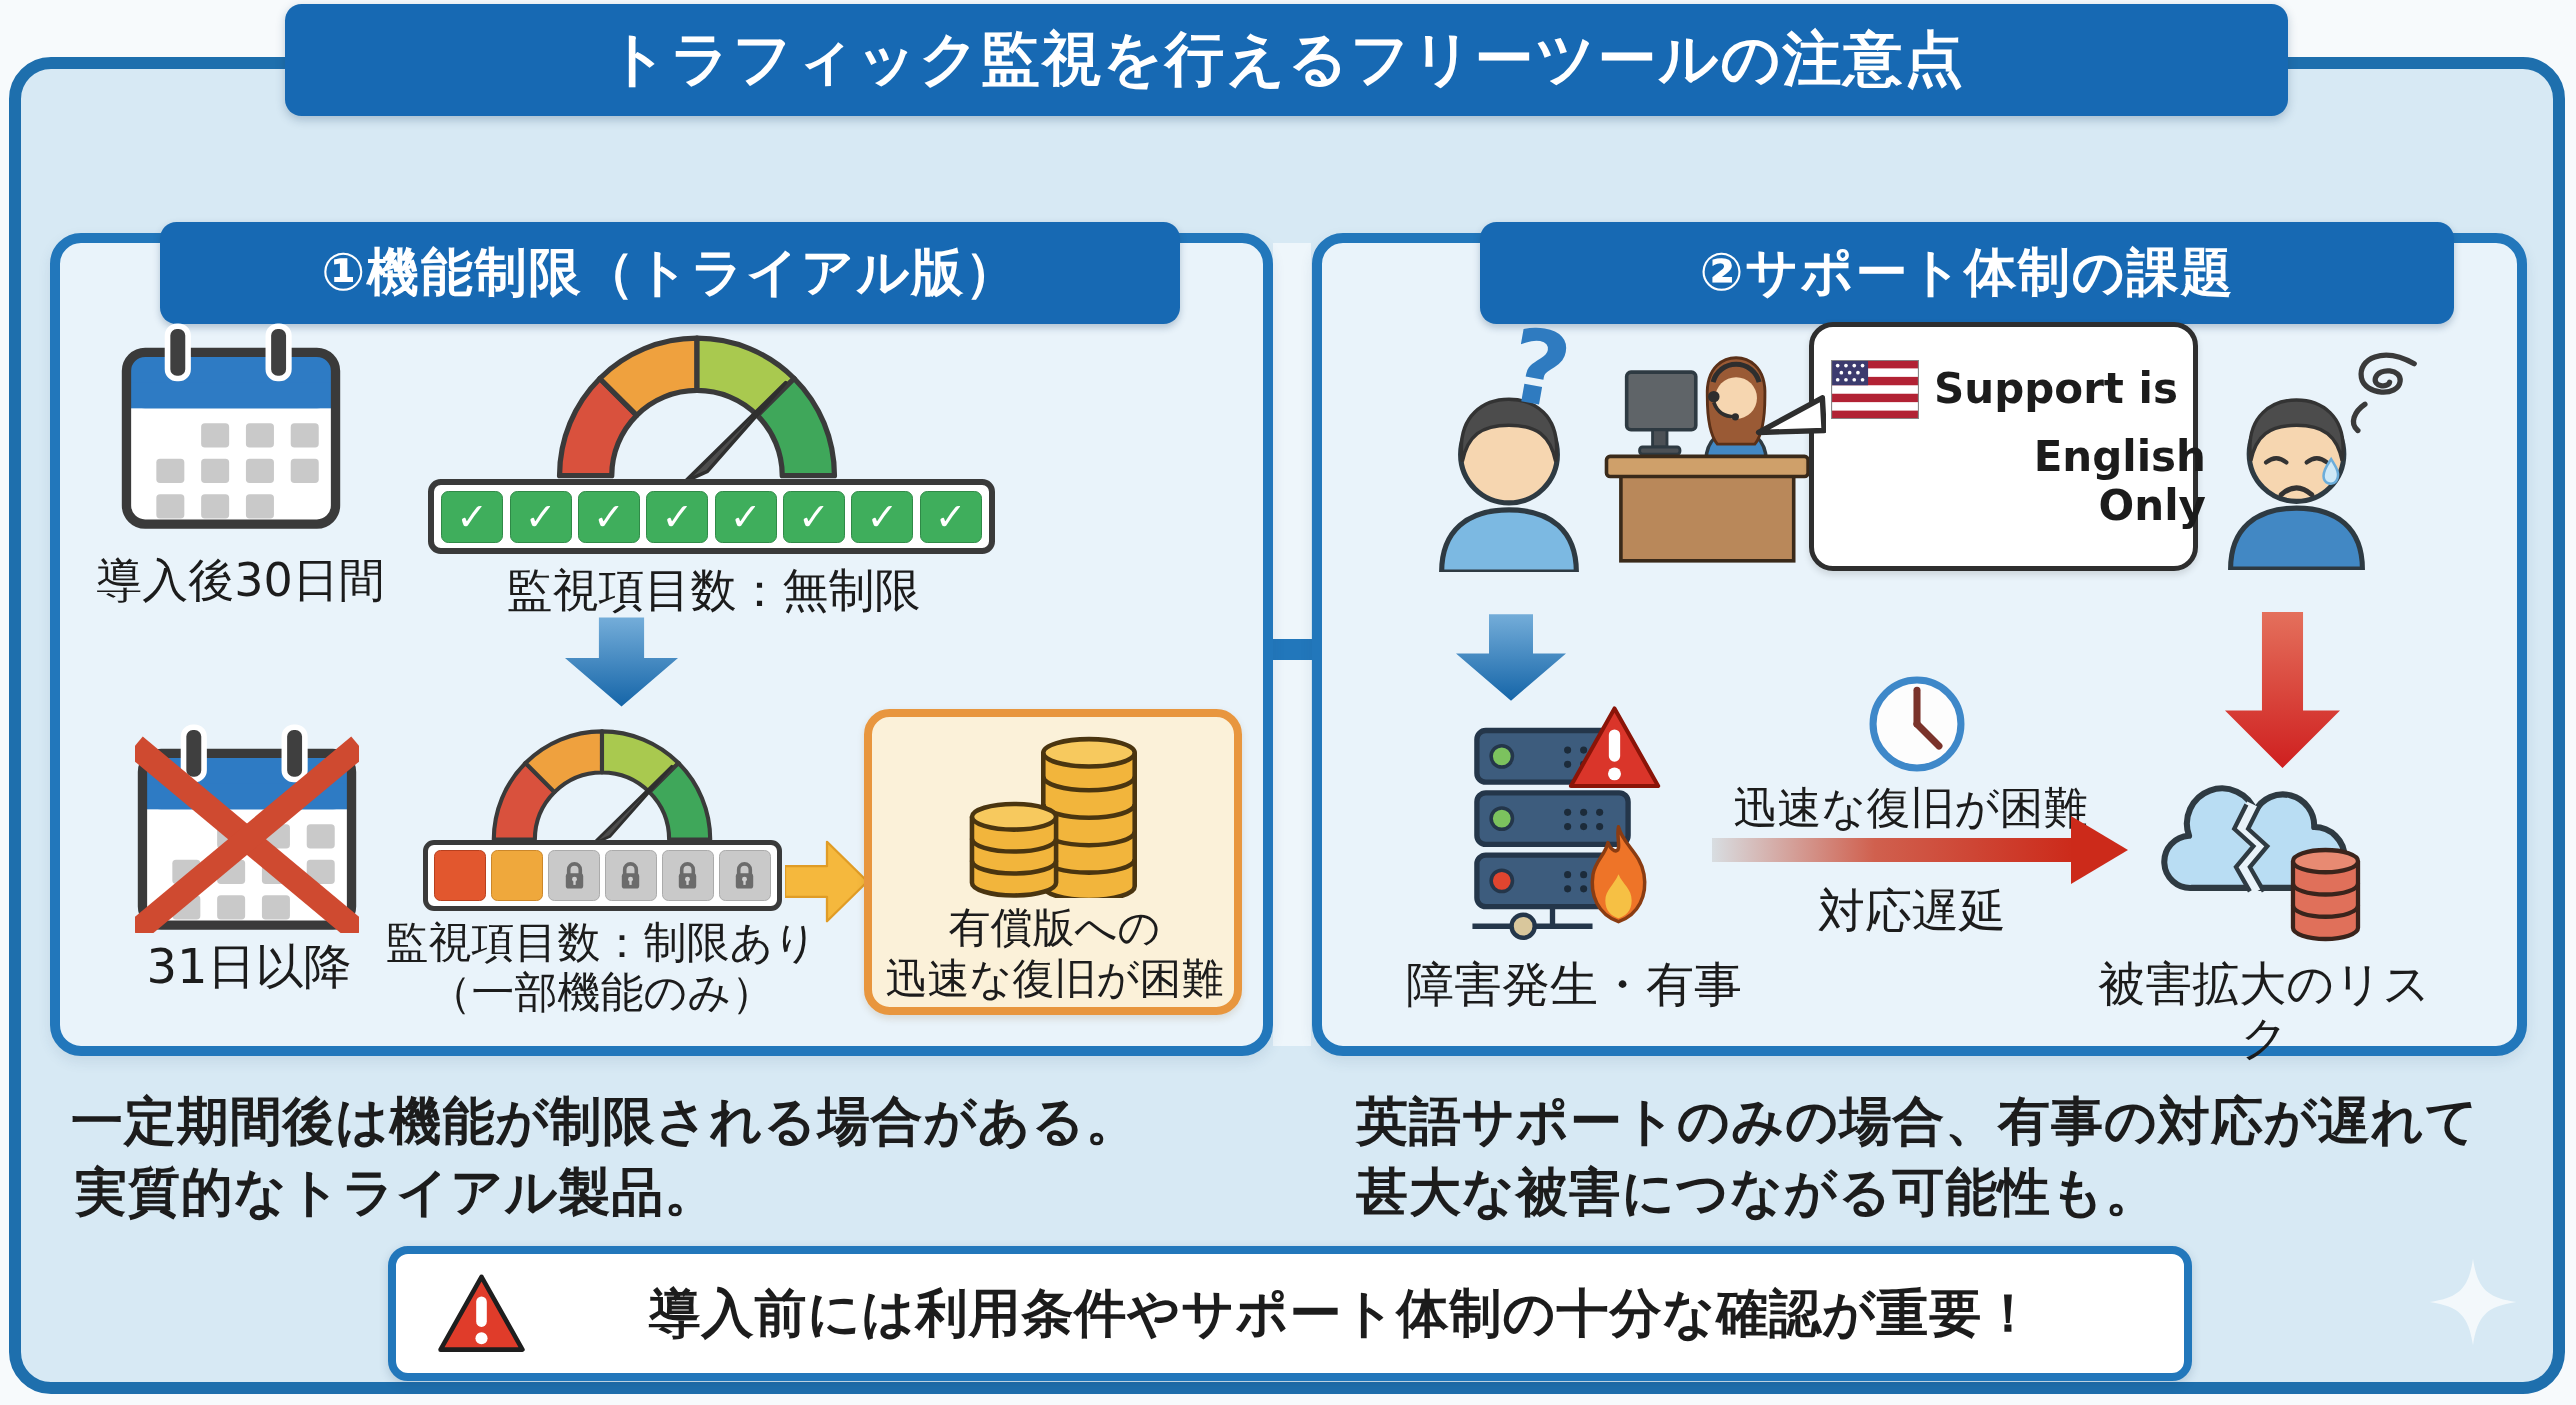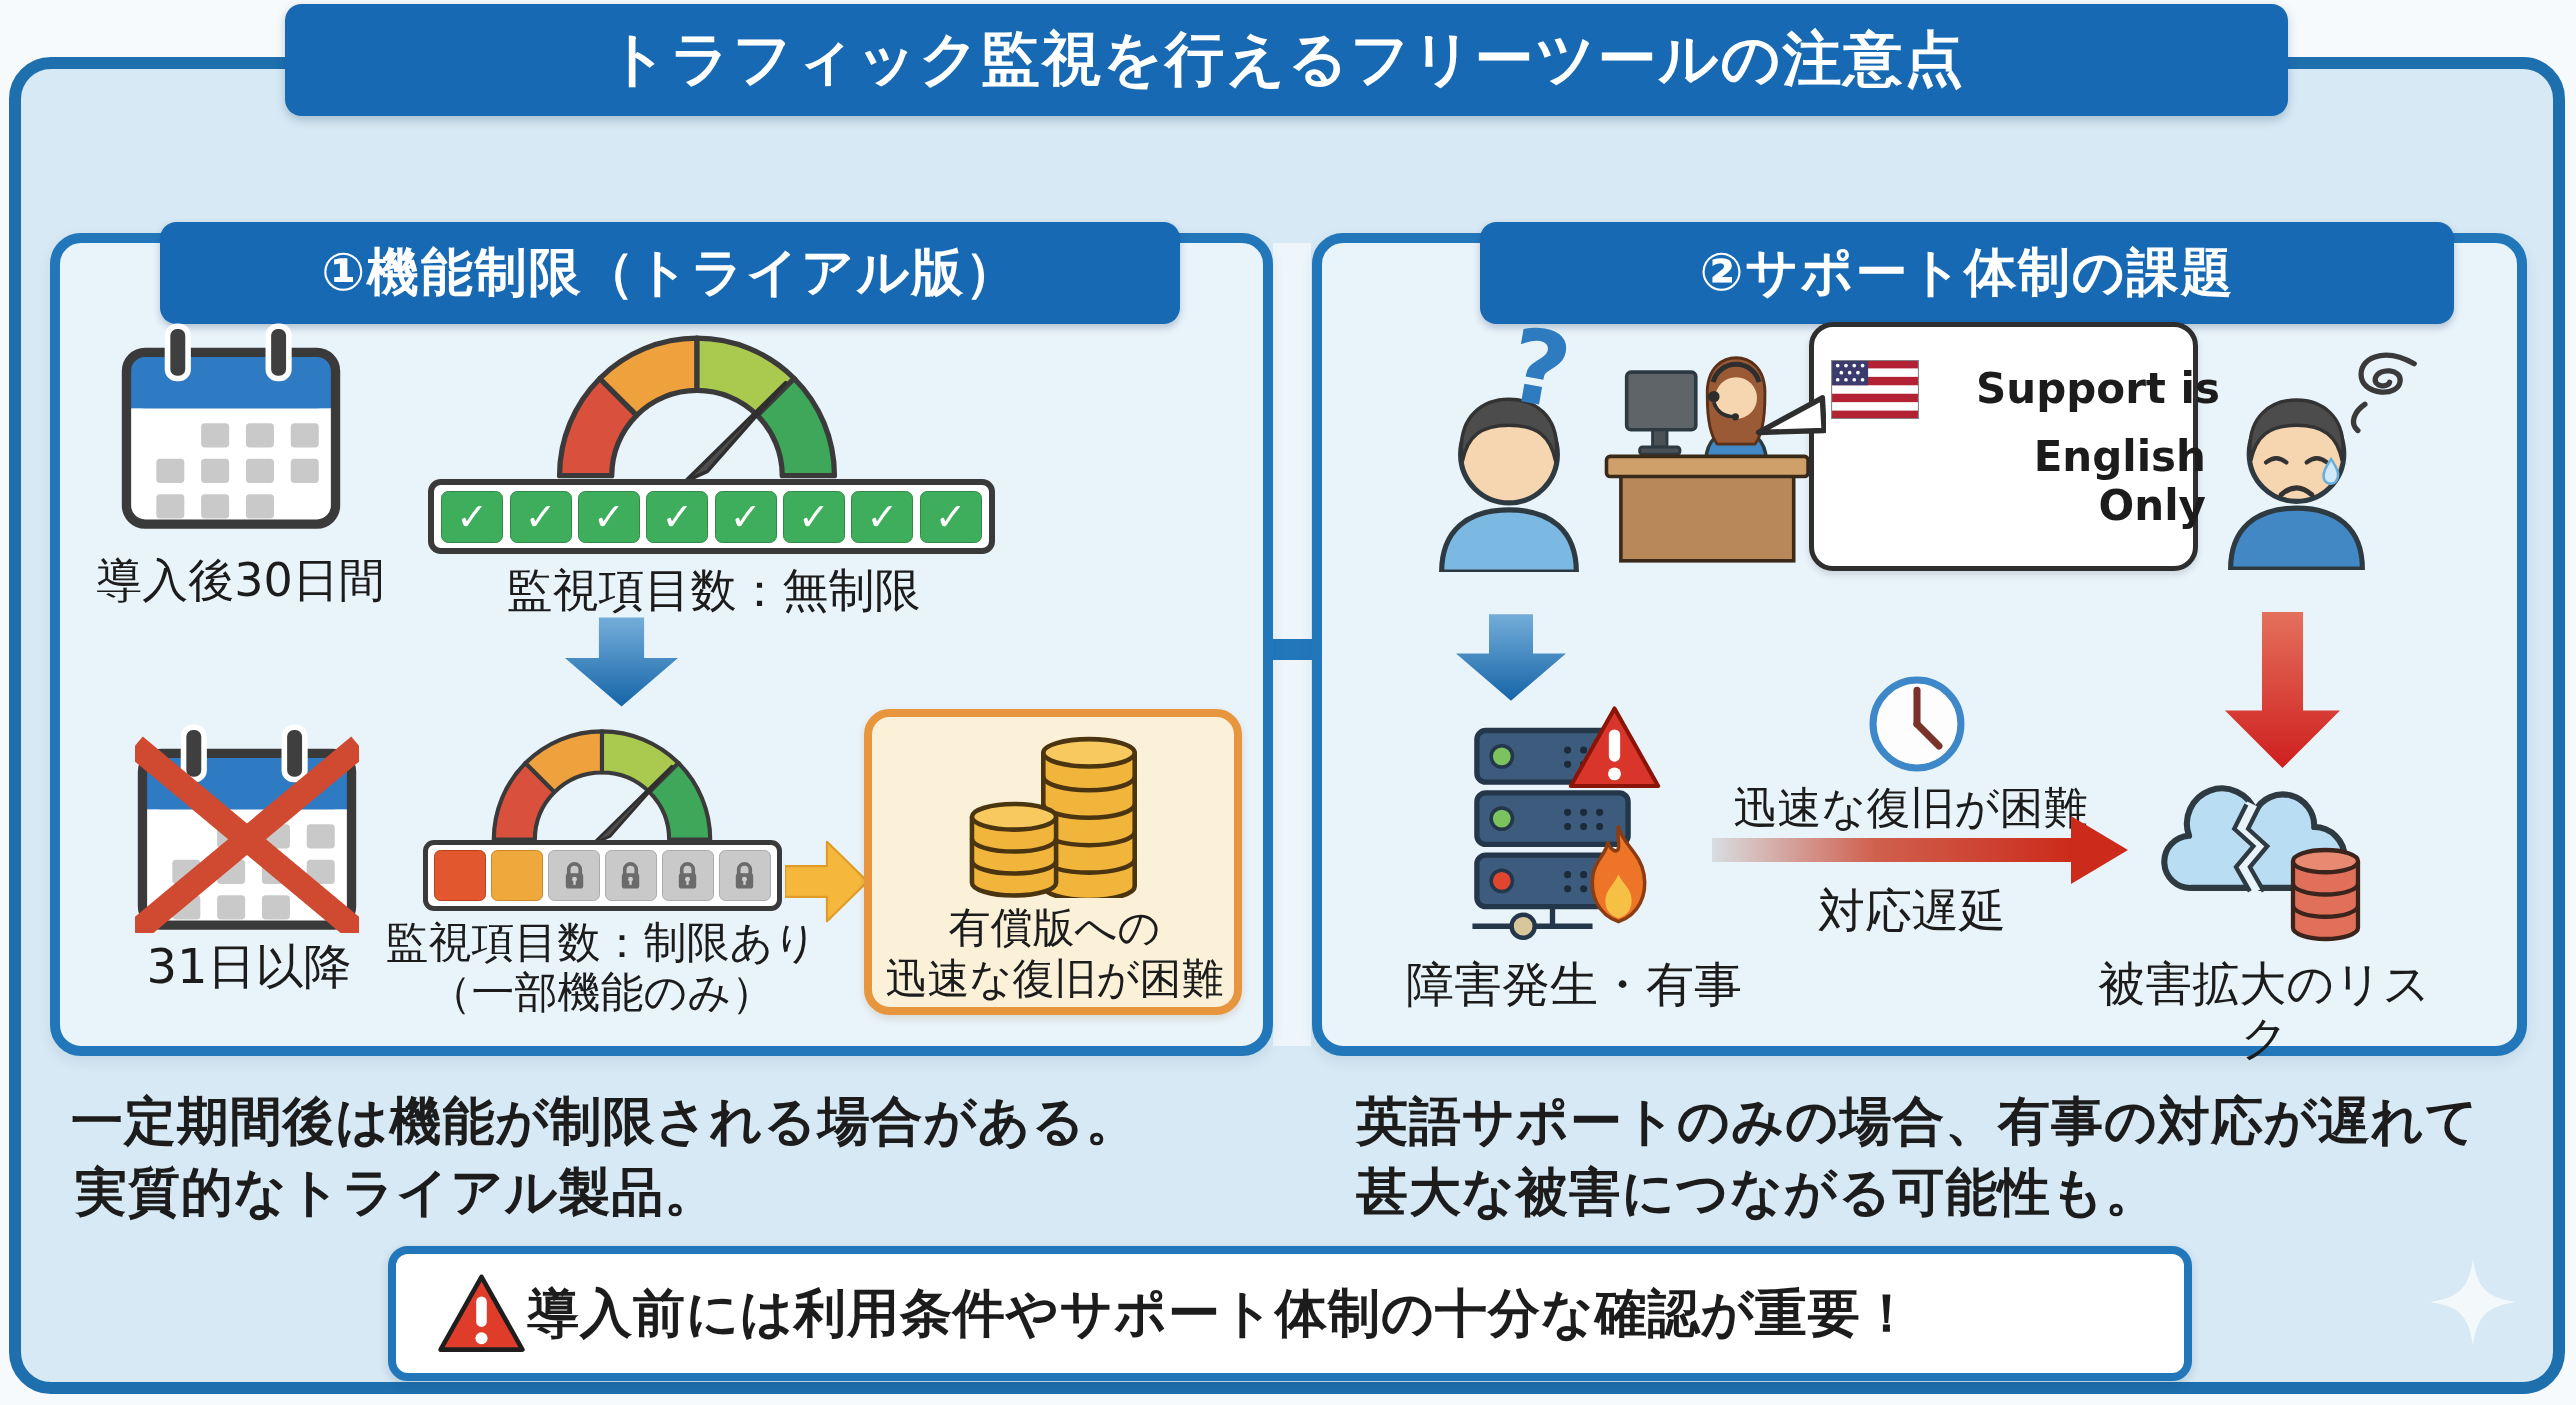--- a/index.html
+++ b/index.html
@@ -103,21 +103,21 @@
     transform:rotate(10deg);
   }
   .agentdesk { left:1599px; top:352px; width:231px; height:216px; }
   .bubble {
     left:1809px; top:322px; width:389px; height:249px;
     background:#fff; border:5.5px solid #2e2e2e; border-radius:24px;
     box-shadow:0 3.7px 7.3px rgba(0,0,0,.12);
   }
   .bubble-tail { left:1755px; top:392px; width:71px; height:79px; }
   .flag { left:1831px; top:360px; width:88px; height:59px; }
-  .bubble-t1 { left:1976px; top:364px; width:256px; font-size:42px; font-weight:bold; text-align:left; }
+  .bubble-t1 { left:1934px; top:364px; width:256px; font-size:42px; font-weight:bold; text-align:left; }
   .bubble-t2 { left:1932px; top:432px; width:274px; font-size:42px; font-weight:bold; text-align:right; }
   .person2 { left:2212px; top:382px; width:169px; height:188px; }
   .scribble { left:2335px; top:346px; width:88px; height:97px; }
 
   .down-arrow2 { left:1456px; top:599px; width:110px; height:117px; }
   .red-down-arrow { left:2225px; top:595px; width:115px; height:190px; }
 
   .servers { left:1468px; top:727px; width:169px; height:217px; }
   .warn-tri { left:1566px; top:703px; width:97px; height:90px; }
   .fire { left:1579px; top:821px; width:79px; height:110px; }
@@ -141,21 +141,21 @@
   .risk-label { left:2093px; top:957px; width:343px; font-size:47px; }
 
   
   .footer-banner {
     left:388px; top:1246px; width:1804px; height:135px;
     background:#fff; border:8.2px solid #2277bb; border-radius:20px;
     display:flex; align-items:center; padding:0 27.4px;
     box-shadow:0 3.7px 9.1px rgba(20,60,100,.18);
   }
   .footer-tri { width:91px; height:86px; flex:0 0 auto; margin-left:12.8px; }
-  .footer-text { flex:1; font-size:52px; font-weight:bold; letter-spacing:0.9px; }
+  .footer-text { flex:1; text-align:center; font-size:52px; font-weight:bold; letter-spacing:0.9px; }
 
   .sparkle { left:2430px; top:1259px; width:86px; height:86px; opacity:.92; }
 </style>
 </head>
 <body>
 
 <div class="abs container"></div>
 <div class="abs panel-gap"></div>
 <div class="abs connector"></div>
 

